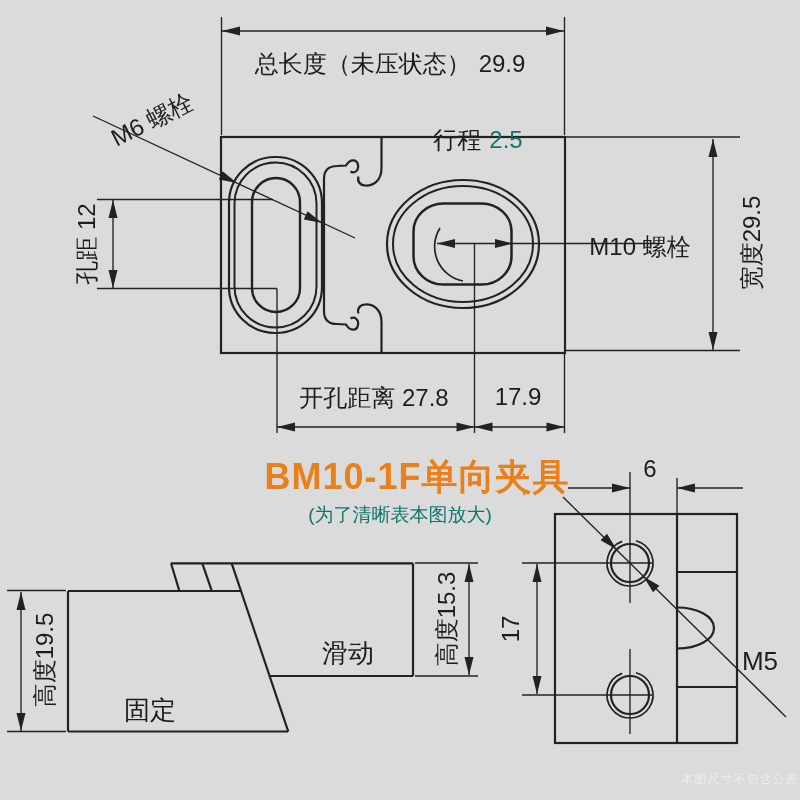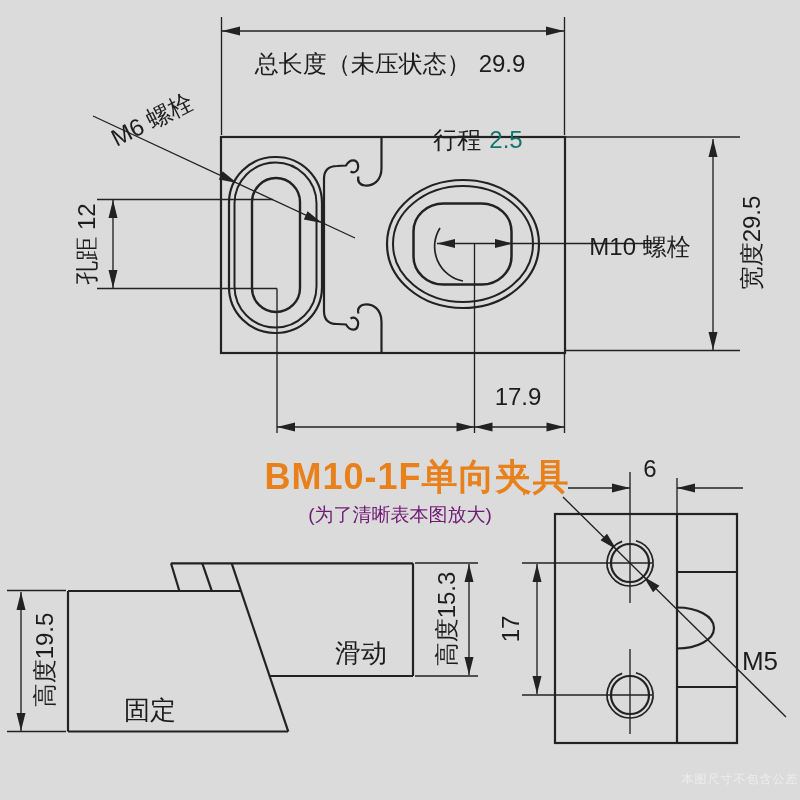--- a/index.html
+++ b/index.html
@@ -10,21 +10,21 @@
     color:#1d1d1d;
   }
   #linework{position:absolute;left:0;top:0;}
   .lbl{position:absolute;white-space:nowrap;transform:translate(-50%,-50%);
        font-size:24px;color:#1d1d1d;line-height:1;}
   .lbl.vert{transform:translate(-50%,-50%) rotate(-90deg);}
   .lbl.tilt{transform:translate(-50%,-50%) rotate(-27deg);}
   .row{display:flex;gap:8px;align-items:baseline;}
   .red{color:#0f766e;}
   .title{font-size:36px;font-weight:bold;color:#e8811c;letter-spacing:1px;}
-  .subtitle{font-size:19px;color:#701a75;}
+  .subtitle{font-size:19px;color:#0f766e;}
   .big{font-size:26px;}
   .m5{font-size:26px;text-align:right;}
   .logo-clip{position:absolute;left:523px;top:451px;width:46px;height:47px;overflow:hidden;opacity:.92;}
   .logo-clip span{display:inline-block;margin-left:-37px;font-size:42px;font-weight:bold;color:#e8851c;line-height:47px;letter-spacing:0;}
   .disclaimer{font-size:12px;color:rgba(255,255,255,0.5);letter-spacing:1px;}
 </style>
 </head>
 <body>
 
 <div id="stage">
@@ -150,28 +150,29 @@
   <div class="lbl" style="left:478px;top:104px;margin-top:36px;">
     <span class="row">
       <span>行程</span>
       <span class="red">2.5</span>
     </span>
   </div>
   <div class="lbl tilt" style="left:152px;top:120px;">M6 螺栓</div>
   <div class="lbl vert" style="left:87px;top:244px;">孔距 12</div>
   <div class="lbl" style="left:640px;top:228px;margin-top:19px;">M10 螺栓</div>
   <div class="lbl vert" style="left:752px;top:243px;">宽度29.5</div>
+  <div class="lbl" style="left:374px;top:398px;">开孔距离 27.8</div>
   <div class="lbl" style="left:518px;top:397px;">17.9</div>
 
   <div class="lbl title" style="left:417px;top:477px;">BM10-1F单向夹具</div>
   <div class="lbl subtitle" style="left:400px;top:514px;">(为了清晰表本图放大)</div>
 
   <div class="lbl vert" style="left:45px;top:660px;">高度19.5</div>
   <div class="lbl big" style="left:150px;top:710px;">固定</div>
-  <div class="lbl big" style="left:361px;top:653px;">滑动</div>
+  <div class="lbl big" style="left:348px;top:653px;">滑动</div>
   <div class="lbl vert" style="left:447px;top:619px;">高度15.3</div>
 
   <div class="lbl" style="left:650px;top:469px;">6</div>
   <div class="lbl vert" style="left:511px;top:629px;">17</div>
   <div class="lbl m5" style="left:760px;top:661px;">M5</div>
 
   <div class="logo-clip">
     <span>夹具</span>
   </div>
   <div class="lbl disclaimer" style="left:740px;top:779px;">本图尺寸不包含公差</div>

